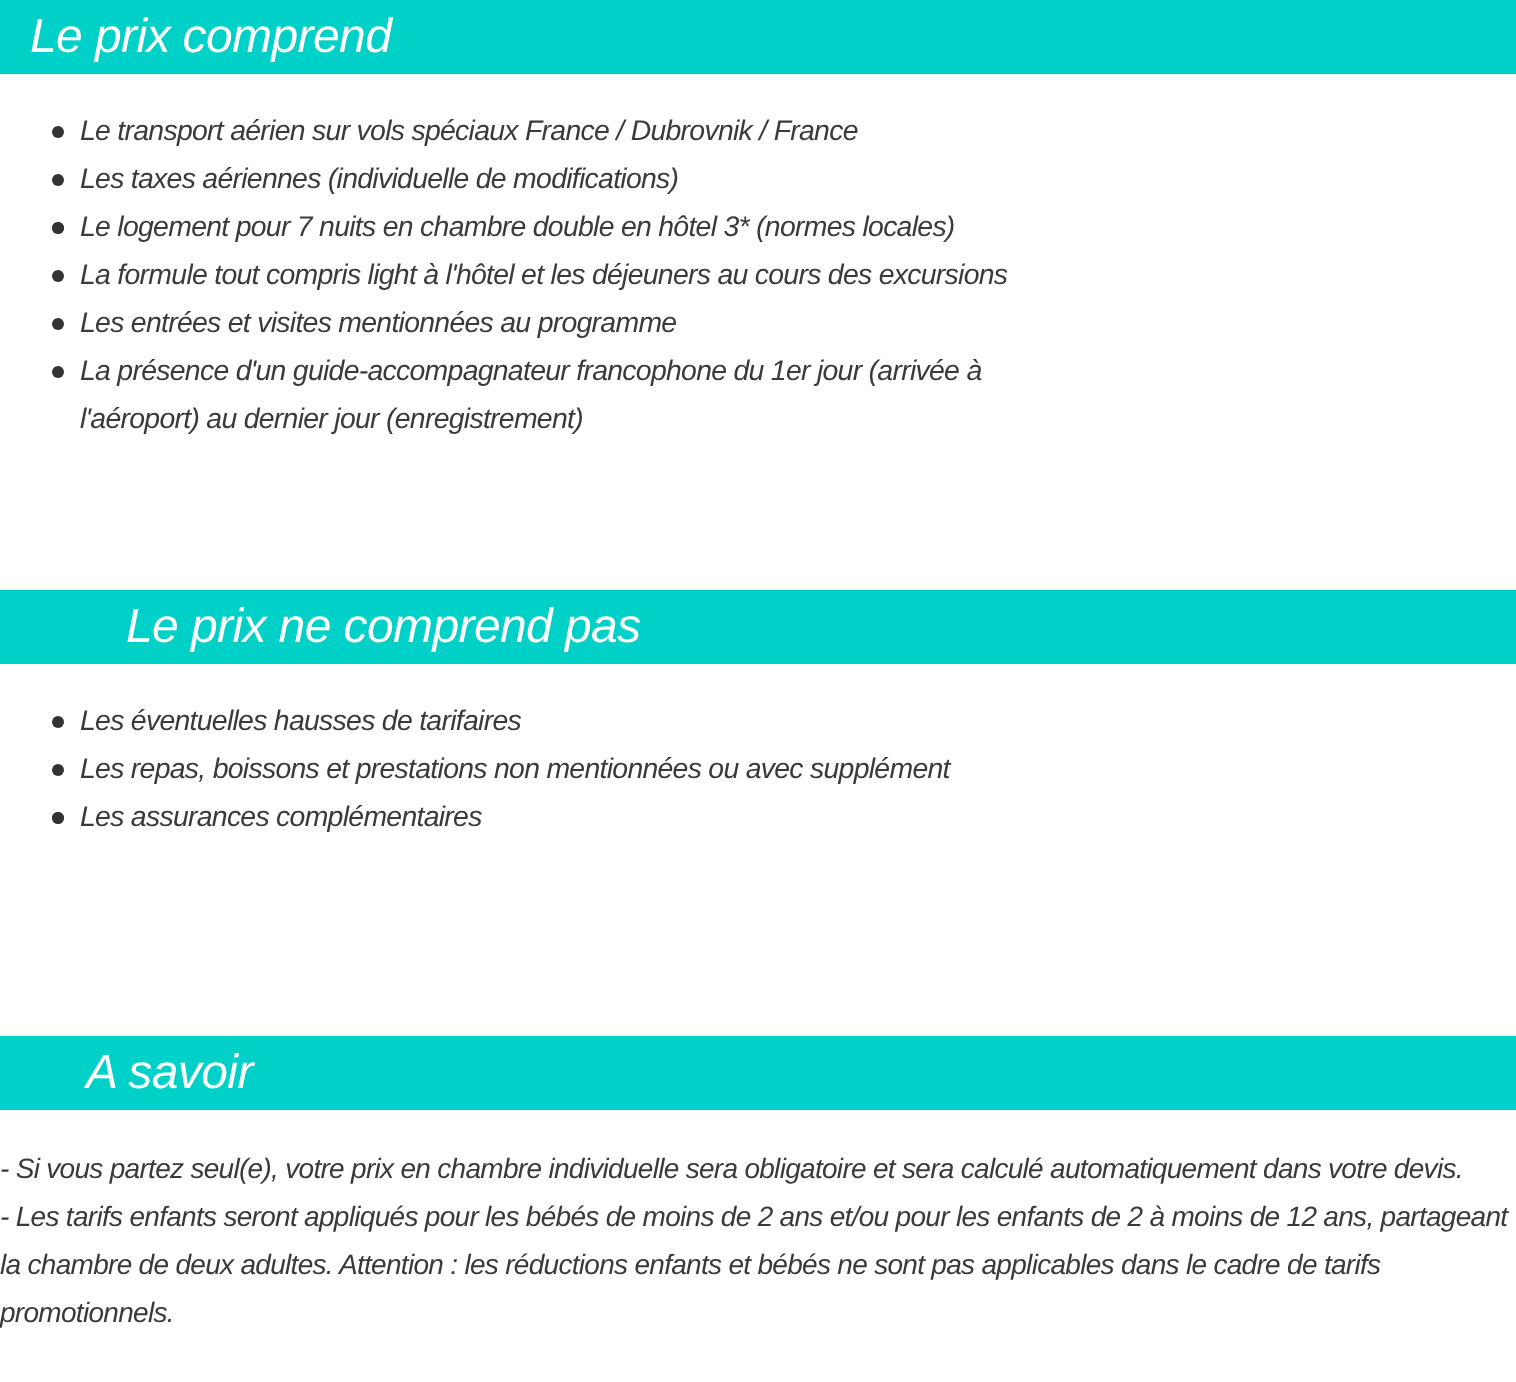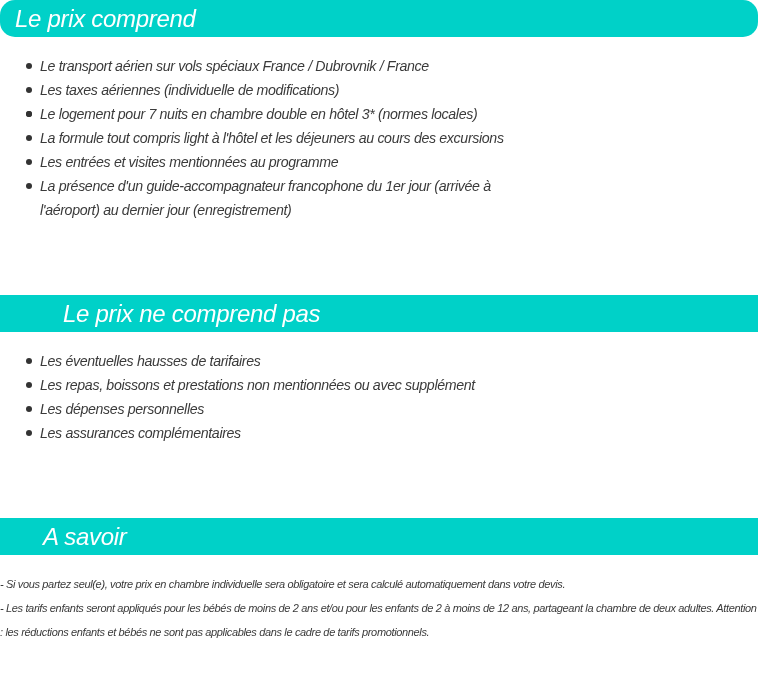--- a/index.html
+++ b/index.html
@@ -58,53 +58,53 @@
       width: 6px;
       height: 6px;
       border-radius: 50%;
       background: #333333;
     }
     .note-block {
       position: absolute;
       left: 0;
       width: 758px;
       margin: 0;
-      font-size: 11px;
+      font-size: 14px;
       line-height: 24px;
       font-style: italic;
       color: #3a3a3a;
       letter-spacing: -0.35px;
     }
     .note-line {
       display: block;
     }
   </style>
 </head>
 <body>
 
-<div class="section-band" style="top:0px;border-radius:15px;">
+<div class="section-band" style="top:0px;">
   <h2 class="section-title">Le prix comprend</h2>
 </div>
 <ul class="bullet-list" style="top:54px;">
   <li class="bullet-item"><span class="bullet-dot"></span><span>Le transport aérien sur vols spéciaux France / Dubrovnik / France</span></li>
   <li class="bullet-item"><span class="bullet-dot"></span><span>Les taxes aériennes (individuelle de modifications)</span></li>
   <li class="bullet-item"><span class="bullet-dot"></span></li>
   <li class="bullet-item"><span class="bullet-dot"></span><span>Le logement pour 7 nuits en chambre double en hôtel 3* (normes locales)</span></li>
   <li class="bullet-item"><span class="bullet-dot"></span><span>La formule tout compris light à l'hôtel et les déjeuners au cours des excursions</span></li>
   <li class="bullet-item"><span class="bullet-dot"></span><span>Les entrées et visites mentionnées au programme</span></li>
   <li class="bullet-item"><span class="bullet-dot"></span><span>La présence d'un guide-accompagnateur francophone du 1er jour (arrivée à l'aéroport) au dernier jour (enregistrement)</span></li>
 </ul>
 
 <div class="section-band" style="top:295px;padding-left:48px;">
   <h2 class="section-title">Le prix ne comprend pas</h2>
 </div>
 <ul class="bullet-list" style="top:349px;">
   <li class="bullet-item"><span class="bullet-dot"></span><span>Les éventuelles hausses de tarifaires</span></li>
   <li class="bullet-item"><span class="bullet-dot"></span><span>Les repas, boissons et prestations non mentionnées ou avec supplément</span></li>
-  <li class="bullet-item"><span class="bullet-dot"></span><span>Les dépenses personnelles</span></li>
+  <li class="bullet-item"><span class="bullet-dot"></span></li>
   <li class="bullet-item"><span class="bullet-dot"></span><span>Les assurances complémentaires</span></li>
 </ul>
 
 <div class="section-band" style="top:518px;padding-left:28px;">
   <h2 class="section-title">A savoir</h2>
 </div>
 <div class="note-block" style="top:572px;">
   <span class="note-line">- Si vous partez seul(e), votre prix en chambre individuelle sera obligatoire et sera calculé automatiquement dans votre devis.</span>
   <span class="note-line">- Les tarifs enfants seront appliqués pour les bébés de moins de 2 ans et/ou pour les enfants de 2 à moins de 12 ans, partageant la chambre de deux adultes. Attention : les réductions enfants et bébés ne sont pas applicables dans le cadre de tarifs promotionnels.</span>
 </div>

